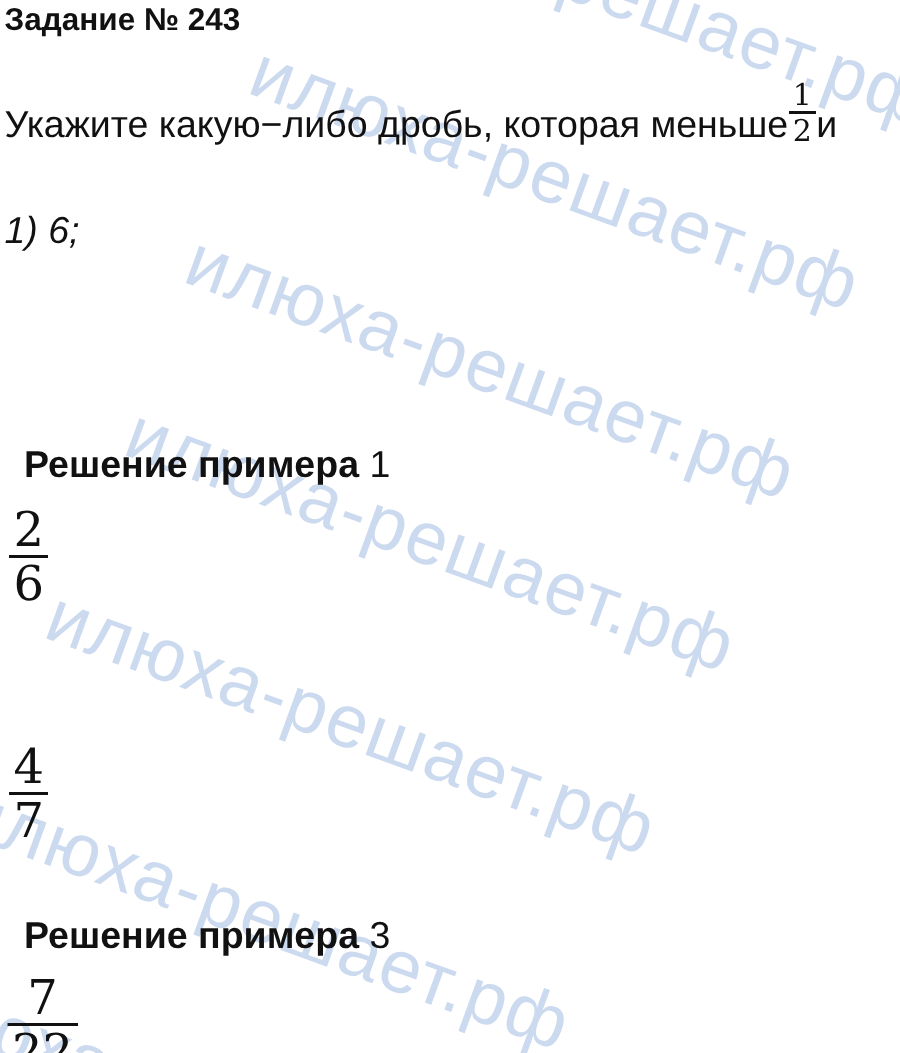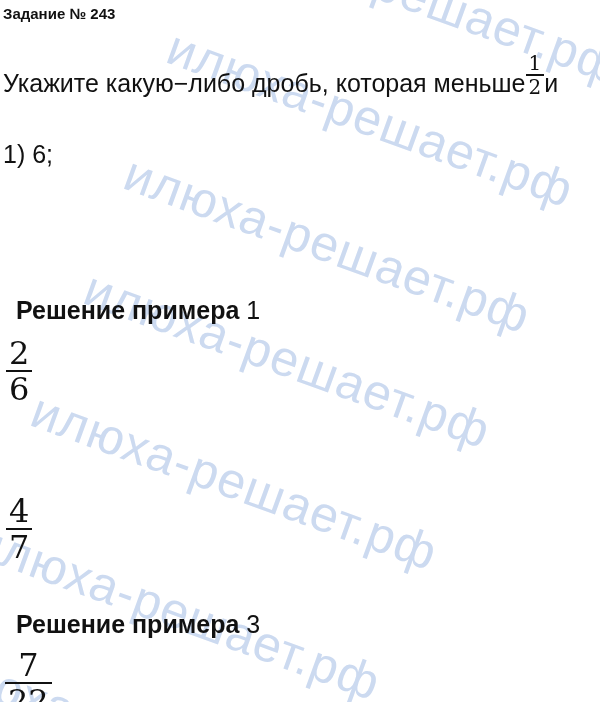--- a/index.html
+++ b/index.html
@@ -29,36 +29,36 @@
   .wm3{left:135px;top:148px;}
   .wm4{left:95px;top:263px;}
   .wm5{left:42px;top:385px;}
   .wm6{left:-15px;top:515px;}
   .wm7{left:-60px;top:637px;}
   
   .content{position:absolute;inset:0;}
   .title{
     position:absolute;left:3px;top:0;
     margin:0;
-    font-size:15px;font-weight:bold;line-height:28px;
+    font-size:21px;font-weight:bold;line-height:28px;
   }
   .line1{
     position:absolute;left:3px;top:44px;height:54px;
     display:flex;align-items:flex-end;gap:0;
     font-size:25px;line-height:30px;
   }
   .line2{
     position:absolute;left:3px;top:100px;
     font-size:25px;line-height:30px;
   }
   .list-item{
     position:absolute;left:3px;
     font-size:25px;line-height:30px;
   }
-  .item1{top:139px;}
+  .item1{top:139px;font-style:italic;}
   .item2{top:175px;}
   .item3{top:210px;}
   .sol-heading{
     position:absolute;left:16px;
     font-size:25px;line-height:30px;
   }
   .sol-heading b{font-weight:bold;}
   .h1pos{top:295px;}
   .h2pos{top:454px;}
   .h3pos{top:609px;}

